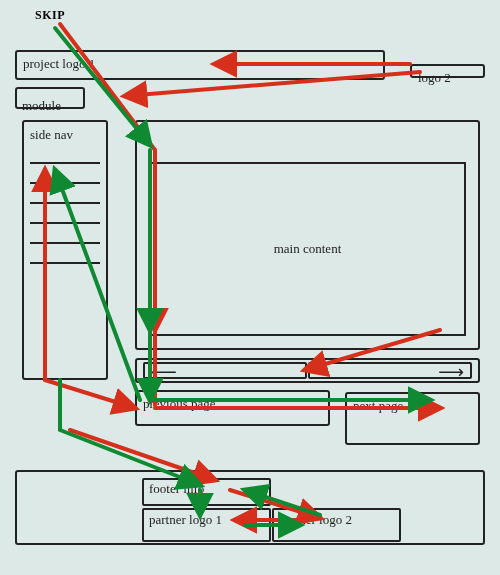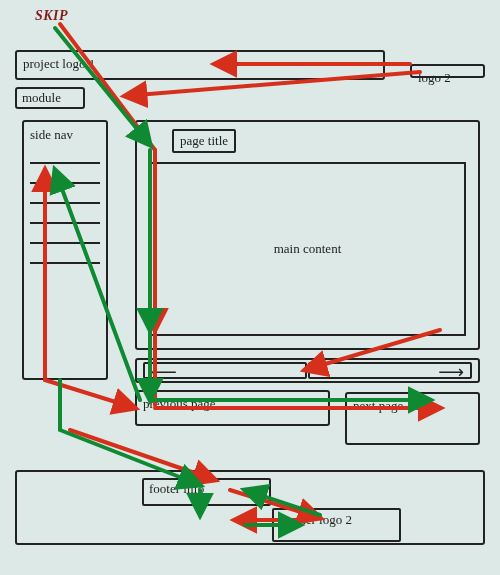--- a/index.html
+++ b/index.html
@@ -15,25 +15,24 @@
     position:absolute;
     background:#dde9e6;
     border:2px solid #222;
     border-radius:3px;
     box-sizing:border-box;
     padding:4px 6px;
   }
   .lbl{font-size:13px;line-height:1.1}
   .skip{
     position:absolute;
-    color:#7f1d1d;
+    color:#000000;
     font-weight:bold;
-    font-size:14px;
+    font-size:12px;
     letter-spacing:0.5px;
-    font-style:italic;
   }
   svg.overlay{
     position:absolute;left:0;top:0;
     width:500px;height:575px;
     pointer-events:none;
   }
   .sidenav-lines{position:absolute;left:6px;right:6px;top:40px}
   .sidenav-lines div{border-top:2px solid #222;margin:0 0 18px 0}
   .page-title-box{
     position:absolute;
@@ -49,40 +48,37 @@
 
 <div class="skip" style="left:35px;top:8px">SKIP</div>
 
 <div class="box" style="left:15px;top:50px;width:370px;height:30px">
   <span class="lbl">project logo 1</span>
 </div>
 <div class="box" style="left:410px;top:64px;width:75px;height:14px">
   <span class="lbl">logo 2</span>
 </div>
 
-<div class="box" style="left:15px;top:87px;width:70px;height:22px;padding:1px 5px">
+<div class="box" style="left:15px;top:87px;width:70px;height:22px;padding:9px 5px">
   <span class="lbl">module</span>
 </div>
 
 <div class="box" style="left:22px;top:120px;width:86px;height:260px">
   <span class="lbl" style="position:absolute;top:6px;left:6px">side nav</span>
   <div class="sidenav-lines">
     <div></div>
       <div></div>
       <div></div>
       <div></div>
       <div></div>
       <div></div>
   </div>
 </div>
 
 <div class="box" style="left:135px;top:120px;width:345px;height:230px;padding:0">
-  <div class="page-title-box" style="left:35px;top:7px">
-    <span class="lbl">page title</span>
-  </div>
   <div style="position:absolute;left:12px;right:12px;top:40px;bottom:12px;border:2px solid #222;border-radius:0;background:#dde9e6">
     <span class="lbl" style="position:absolute;left:50%;top:50%;transform:translate(-50%,-50%)">main content</span>
   </div>
 </div>
 
 <div class="box" style="left:135px;top:358px;width:345px;height:25px;padding:0">
   <div style="position:absolute;left:6px;top:2px;bottom:2px;width:160px;border:2px solid #222;border-radius:2px;text-align:center">
     <span class="arrow-icon" style="left:6px;top:-3px">⟵</span>
   </div>
   <div style="position:absolute;right:6px;top:2px;bottom:2px;width:160px;border:2px solid #222;border-radius:2px;text-align:center">
@@ -93,20 +89,23 @@
 <div class="box" style="left:135px;top:390px;width:195px;height:36px">
   <span class="lbl">previous page</span>
 </div>
 <div class="box" style="left:345px;top:392px;width:135px;height:53px">
   <span class="lbl">next page</span>
 </div>
 
 <div class="box" style="left:15px;top:470px;width:470px;height:75px;padding:0">
   <div style="position:absolute;left:125px;top:6px;width:115px;height:22px;border:2px solid #222;border-radius:2px;padding:1px 5px;background:#dde9e6">
     <span class="lbl">footer info</span>
+  </div>
+  <div style="position:absolute;left:125px;top:36px;width:115px;height:26px;border:2px solid #222;border-radius:2px;padding:2px 5px;background:#dde9e6">
+    <span class="lbl">partner logo 1</span>
   </div>
   <div style="position:absolute;left:255px;top:36px;width:115px;height:26px;border:2px solid #222;border-radius:2px;padding:2px 5px;background:#dde9e6">
     <span class="lbl">partner logo 2</span>
   </div>
 </div>
 
 <svg class="overlay" viewBox="0 0 500 575">
   <defs>
     <marker id="ahR" viewBox="0 0 10 10" refX="8" refY="5" markerWidth="7" markerHeight="7" orient="auto-start-reverse">
       <path d="M0,0 L10,5 L0,10 Z" fill="#d6301d"></path>

